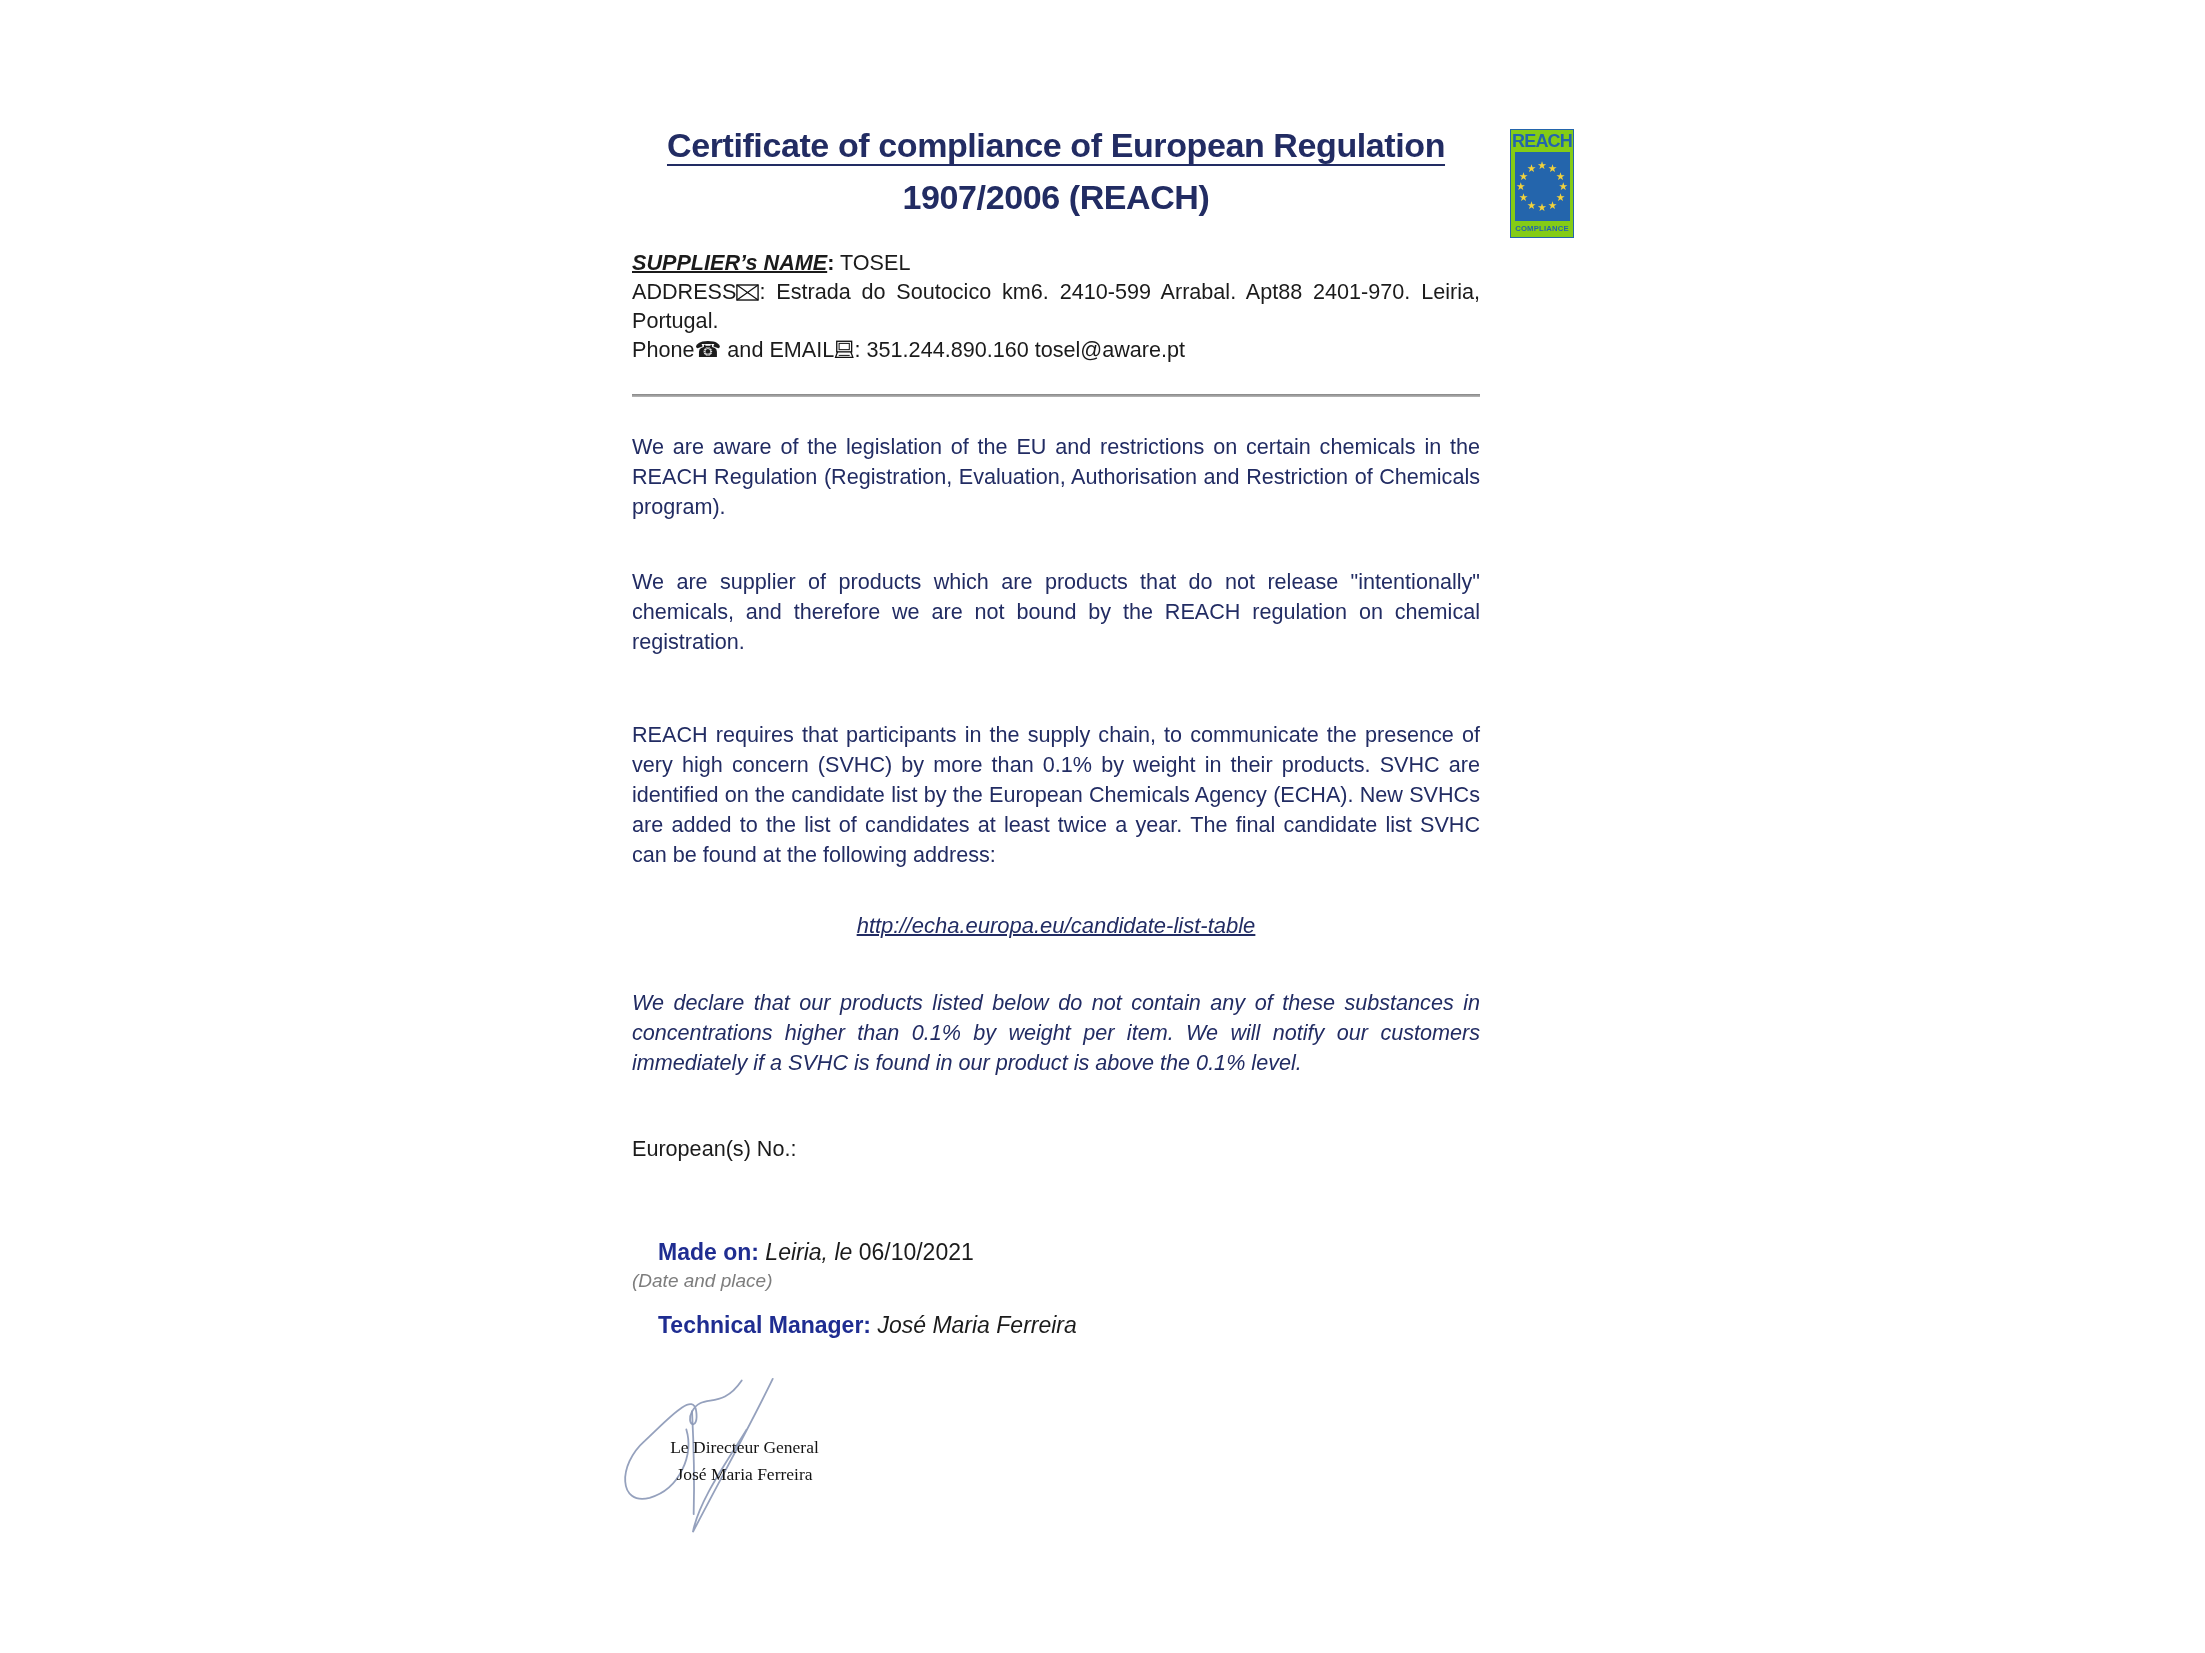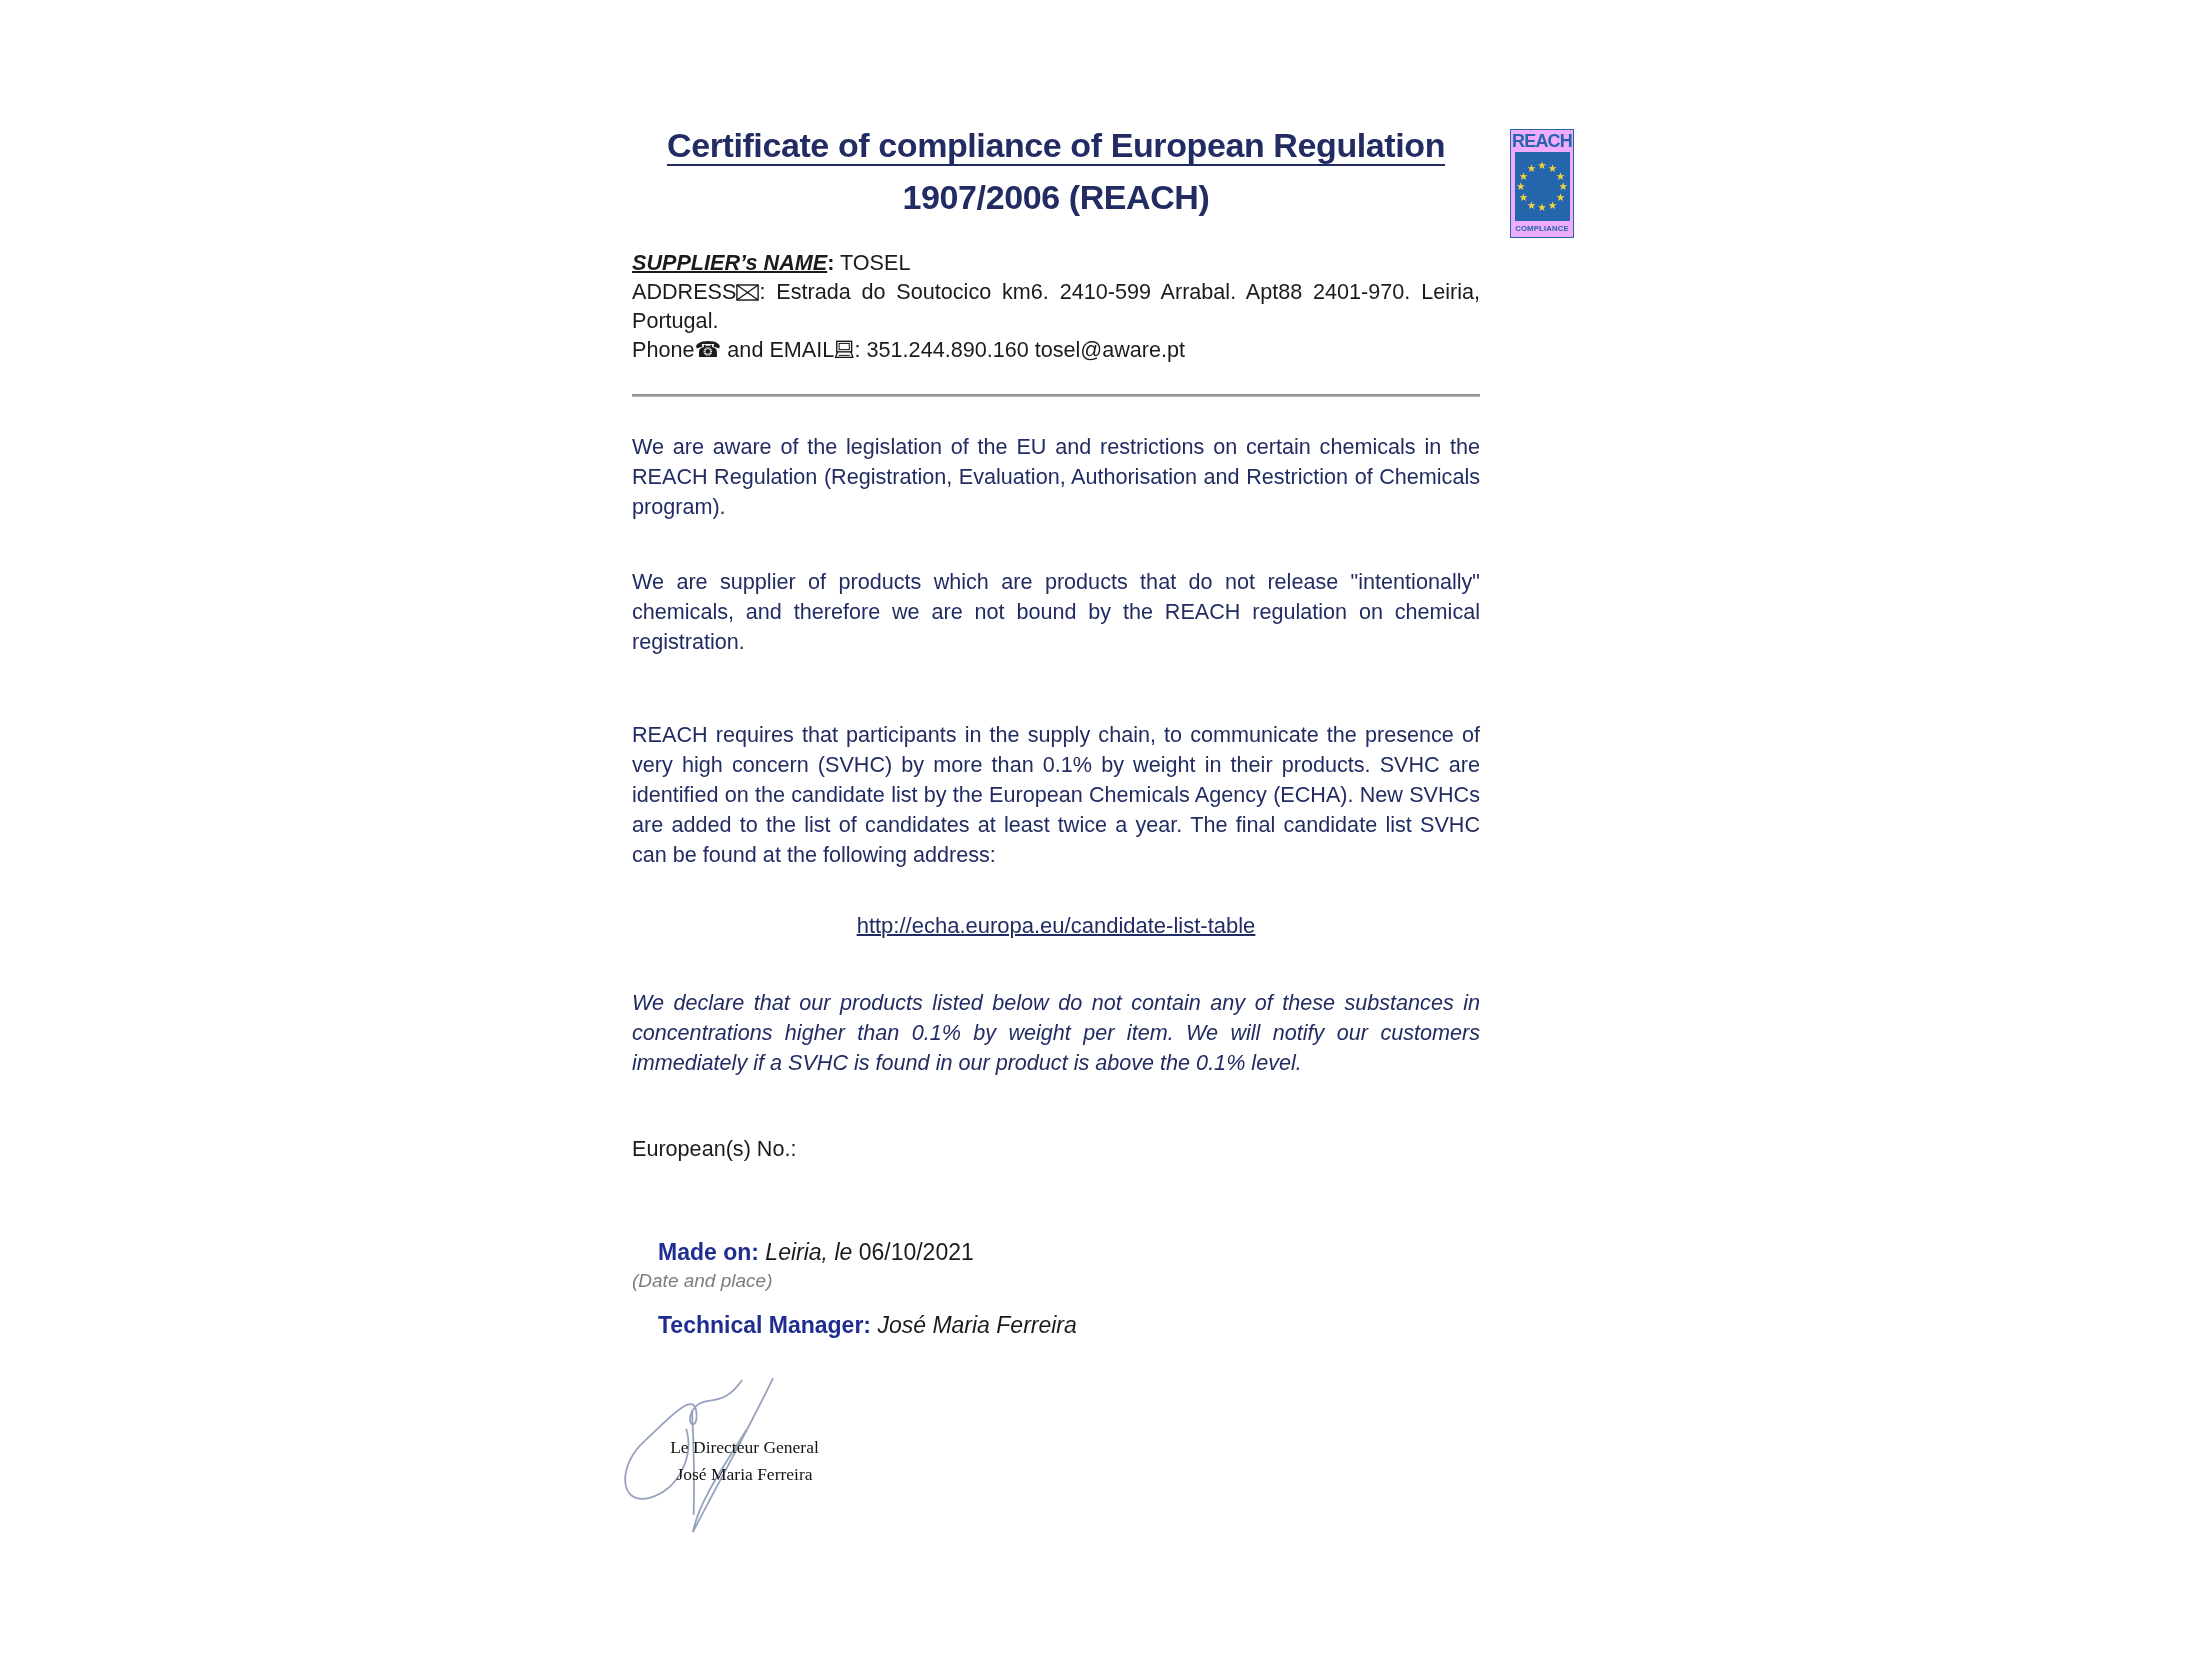--- a/index.html
+++ b/index.html
@@ -16,21 +16,21 @@
   .abs{position:absolute;}
   .col{left:632px;width:848px;}
 
   
   #title{top:119px;text-align:center;color:var(--body-navy);font-weight:bold;
          font-size:34px;line-height:52px;letter-spacing:-0.4px;white-space:nowrap;}
   #title .u{text-decoration:underline;text-decoration-thickness:2.4px;text-underline-offset:7.3px;}
 
   
   #logo{left:1510px;top:129px;width:64px;height:109px;border:1.6px solid var(--logo-blue);
-        background:#f0abfc;display:flex;flex-direction:column;align-items:center;padding:0.8px 1.6px;}
+        background:#84cc16;display:flex;flex-direction:column;align-items:center;padding:0.8px 1.6px;}
   #logo .reach{color:var(--logo-blue);font-weight:bold;font-size:18px;line-height:21px;letter-spacing:-0.8px;}
   #logo .sq{width:55px;flex:1;background:var(--logo-blue);display:flex;align-items:center;justify-content:center;}
   #logo .sq svg{width:54px;height:67px;display:block;}
   [data-name="eu-stars"] text{fill:var(--star-yellow);font-size:13px;text-anchor:middle;
         font-family:"DejaVu Sans",sans-serif;}
   #logo .compliance{color:var(--logo-blue);font-weight:bold;font-size:7.7px;line-height:15.5px;letter-spacing:0.2px;}
 
   
   #supplier{top:248px;font-size:21.6px;line-height:29px;color:var(--text-black);}
   #supplier .bold-u{font-weight:bold;text-decoration:underline;text-decoration-thickness:1.6px;font-style:italic;}
@@ -41,21 +41,21 @@
   .glyph{font-family:"DejaVu Sans",sans-serif;}
 
   
   #rule{top:394px;height:3.3px;background:linear-gradient(180deg,var(--rule-dark),var(--rule-light));}
 
   
   .para{color:var(--body-navy);font-size:21.6px;line-height:30px;text-align:justify;}
   #p1{top:432px;} #p2{top:567px;} #p3{top:720px;} #p4{top:988px;font-style:italic;}
 
   
-  #linkline{top:913px;text-align:center;font-size:22px;}
+  #linkline{top:913px;text-align:center;font-size:22px;font-style:italic;}
   #linkline a{color:var(--body-navy);text-decoration:underline;text-decoration-thickness:1.6px;cursor:pointer;}
 
   
   #article{top:1136px;color:var(--text-black);font-size:21.6px;}
 
   
   .sigline{font-size:23px;color:var(--text-black);}
   .sigline .lbl{font-weight:bold;color:var(--label-blue);margin-left:26px;}
   .it{font-style:italic;}
   #madeon{top:1239px;} #manager{top:1312px;}

